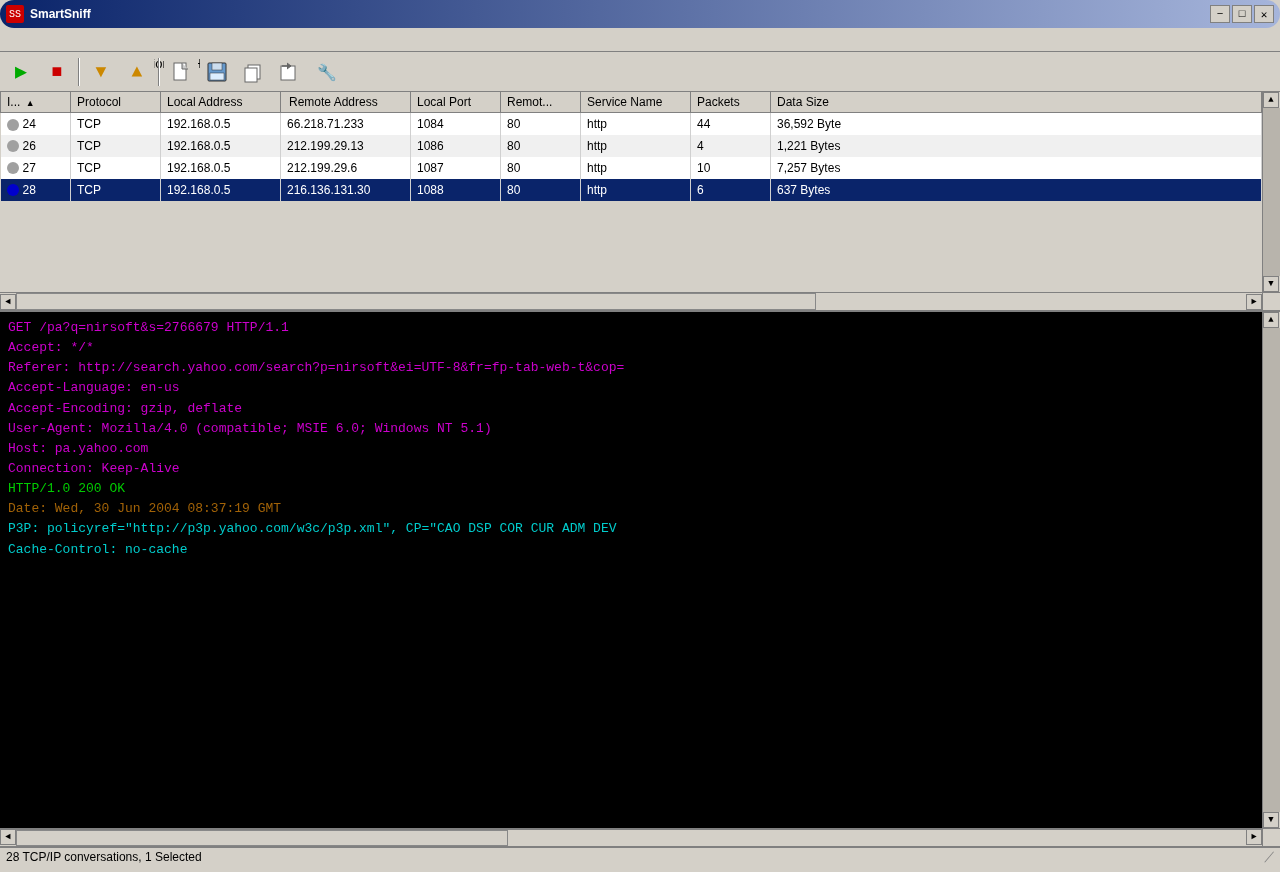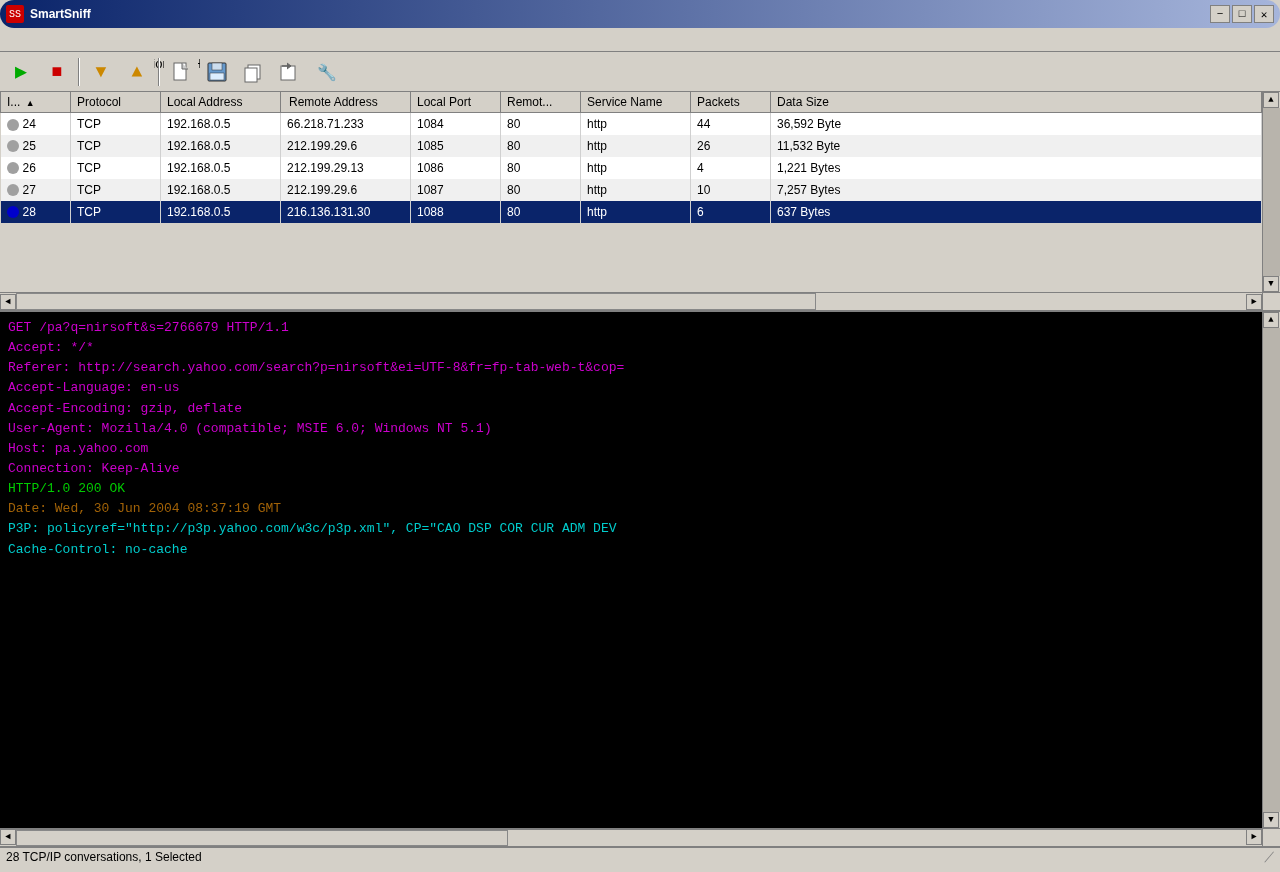--- a/index.html
+++ b/index.html
@@ -309,33 +309,20 @@
         <span style="display:inline-block; width:12px; height:12px; border-radius:50%; background:#a0a0a0; vertical-align:middle; margin-right:4px;"></span>24
       </td>
       <td style="color:black">TCP</td>
       <td style="color:black">192.168.0.5</td>
       <td style="color:black">66.218.71.233</td>
       <td style="color:black">1084</td>
       <td style="color:black">80</td>
       <td style="color:black">http</td>
       <td style="color:black">44</td>
       <td style="color:black">36,592 Byte</td>
-    </tr>
-              <tr>
-      <td style="color:black">
-        <span style="display:inline-block; width:12px; height:12px; border-radius:50%; background:#a0a0a0; vertical-align:middle; margin-right:4px;"></span>25
-      </td>
-      <td style="color:black">TCP</td>
-      <td style="color:black">192.168.0.5</td>
-      <td style="color:black">212.199.29.6</td>
-      <td style="color:black">1085</td>
-      <td style="color:black">80</td>
-      <td style="color:black">http</td>
-      <td style="color:black">26</td>
-      <td style="color:black">11,532 Byte</td>
     </tr>
               <tr>
       <td style="color:black">
         <span style="display:inline-block; width:12px; height:12px; border-radius:50%; background:#a0a0a0; vertical-align:middle; margin-right:4px;"></span>26
       </td>
       <td style="color:black">TCP</td>
       <td style="color:black">192.168.0.5</td>
       <td style="color:black">212.199.29.13</td>
       <td style="color:black">1086</td>
       <td style="color:black">80</td>

